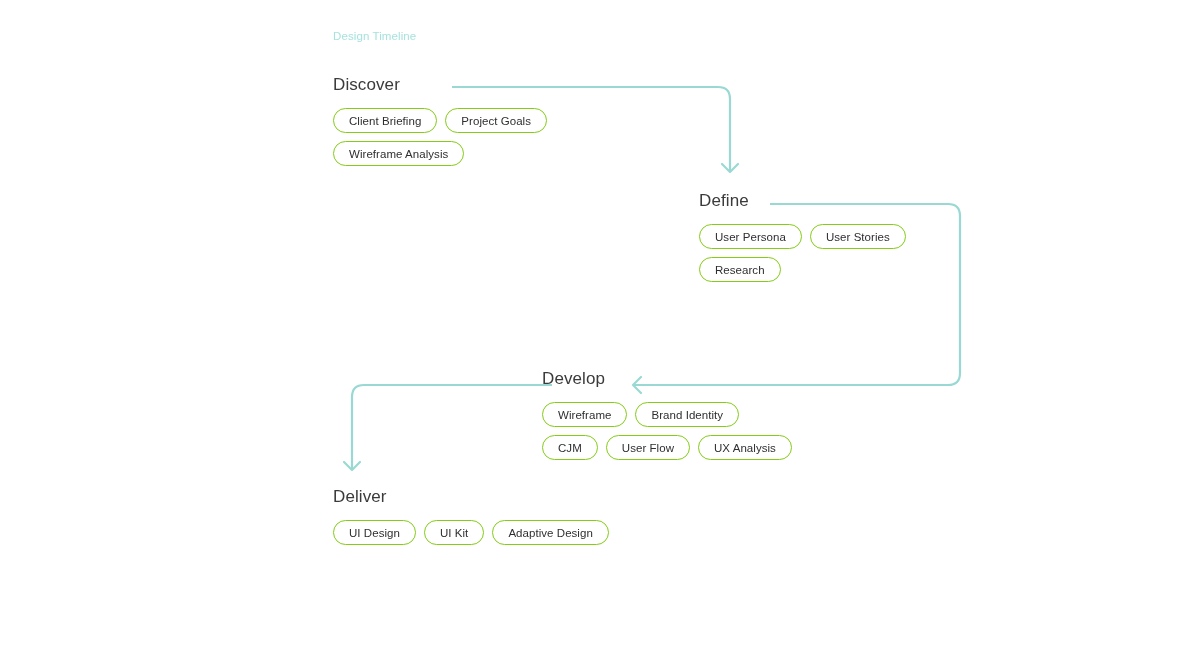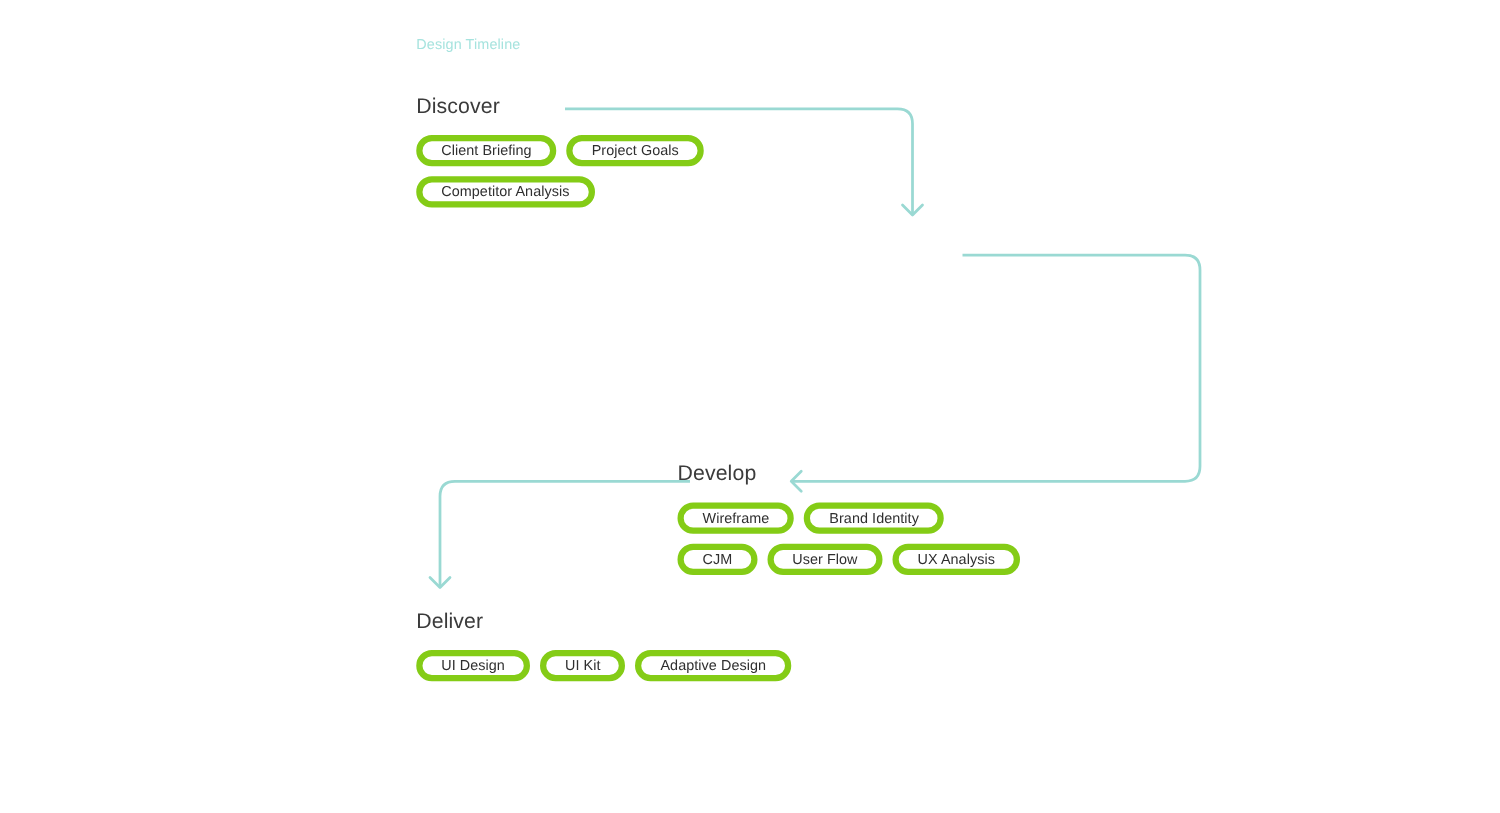--- a/index.html
+++ b/index.html
@@ -63,21 +63,21 @@
   .tag-row:last-child {
     margin-bottom: 0;
   }
   .tag {
     display: inline-flex;
     align-items: center;
     justify-content: center;
     box-sizing: border-box;
     height: 25px;
     padding: 0 15px;
-    border: 5px solid #84cc16;
+    border: 1px solid #84cc16;
     border-radius: 13px;
     background: #ffffff;
     font-size: 11.5px;
     color: #2f2f2f;
     white-space: nowrap;
     letter-spacing: 0.05px;
   }
   
   #stage-discover { left: 333px; top: 76px; }
   #stage-define   { left: 699px; top: 192px; }
@@ -105,25 +105,37 @@
   </svg>
 
   <div class="stage" id="stage-discover">
     <div class="stage-heading">Discover</div>
     <div class="tag-rows">
       <div class="tag-row">
         <span class="tag">Client Briefing</span>
         <span class="tag">Project Goals</span>
       </div>
       <div class="tag-row">
-        <span class="tag">Competitor Analysis</span>
+        <span class="tag">Wireframe Analysis</span>
       </div>
     </div>
   </div>
 
+  <div class="stage" id="stage-define">
+    <div class="stage-heading">Define</div>
+    <div class="tag-rows">
+      <div class="tag-row">
+        <span class="tag">User Persona</span>
+        <span class="tag">User Stories</span>
+      </div>
+      <div class="tag-row">
+        <span class="tag">Research</span>
+      </div>
+    </div>
+  </div>
 
   <div class="stage" id="stage-develop">
     <div class="stage-heading">Develop</div>
     <div class="tag-rows">
       <div class="tag-row">
         <span class="tag">Wireframe</span>
         <span class="tag">Brand Identity</span>
       </div>
       <div class="tag-row">
         <span class="tag">CJM</span>

